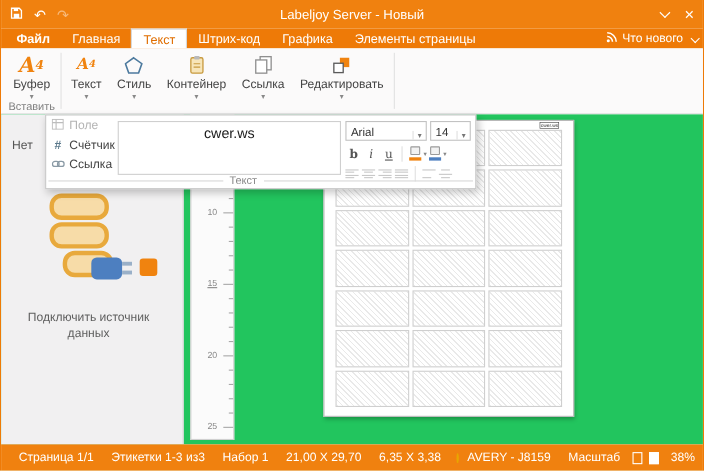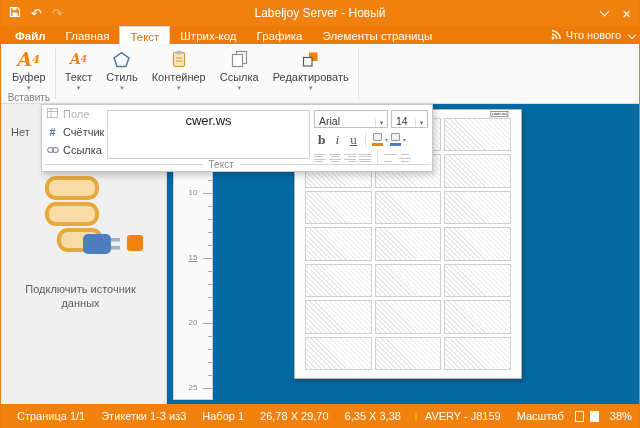--- a/index.html
+++ b/index.html
@@ -41,21 +41,21 @@
   .rb-btn .ic { height:22px; display:flex; align-items:center; justify-content:center; }
   .rb-btn .lbl { font-size:11px; color:#444; margin-top:1px; white-space:nowrap; }
   .rb-btn .dd { font-size:7px; color:#888; margin-top:1px; }
   .group-caption { font-size:10px; color:#808080; text-align:center; margin-top:auto; padding-bottom:2px; }
   .vsep { width:1px; background:#e2e2e2; margin:2px 2px 4px; }
   .a4 { font-family:"DejaVu Serif", serif; font-style:italic; font-weight:bold; color:#f0830f; }
   .a4-big { font-size:19px; }  .a4-big .four { font-size:11px; }
   .a4-small { font-size:14px; } .a4-small .four { font-size:9px; }
 
   
-  .workspace { position:relative; height:300px; display:flex; background:#0369a1; }
+  .workspace { position:relative; height:300px; display:flex; background:#22c55e; }
   .sidebar { width:166px; background:#f1f0f1; border-right:1px solid #d6d6d6;
              position:relative; flex-shrink:0; }
   .none-label { position:absolute; left:10px; top:22px; color:#555; font-size:11px; }
   .db-graphic { position:absolute; left:22px; top:70px; }
   .connect-text { position:absolute; left:0; right:6px; top:178px; text-align:center;
                   color:#5f5f5f; font-size:11px; line-height:1.3; cursor:pointer; padding:0 18px; }
 
   .canvas { position:relative; flex:1; }
   .ruler { position:absolute; left:6px; top:0; bottom:4px; width:40px; background:#fbfbfb;
            border:1px solid #d0d0d0; }
@@ -407,21 +407,21 @@
     </div>
   </div>
 
   <div class="statusbar">
     <span class="sb-item">Страница 1/1</span>
     <span class="sb-sep"></span>
     <span class="sb-item">Этикетки 1-3 из3</span>
     <span class="sb-sep"></span>
     <span class="sb-item">Набор 1</span>
     <span class="sb-sep"></span>
-    <span class="sb-item">26,78 X 29,70</span>
+    <span class="sb-item">21,00 X 29,70</span>
     <span class="sb-sep"></span>
     <span class="sb-item">6,35 X 3,38</span>
     <span class="sb-dot"></span>
     <span class="sb-item">AVERY - J8159</span>
     <div class="sb-right">
       <span class="sb-item">Масштаб</span>
       <span class="pg-icon"></span>
       <span class="pg-icon fill"></span>
       <span class="sb-item">38%</span>
     </div>

